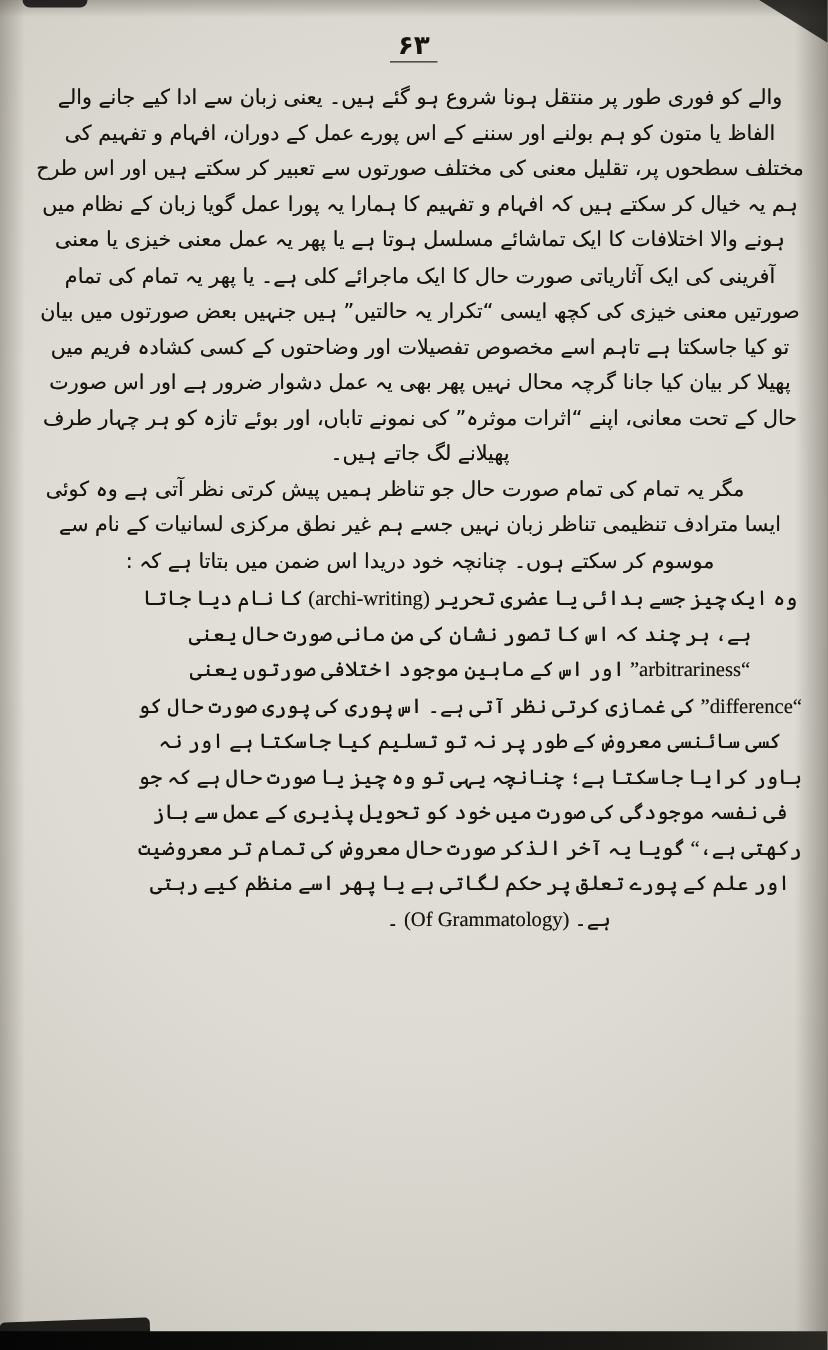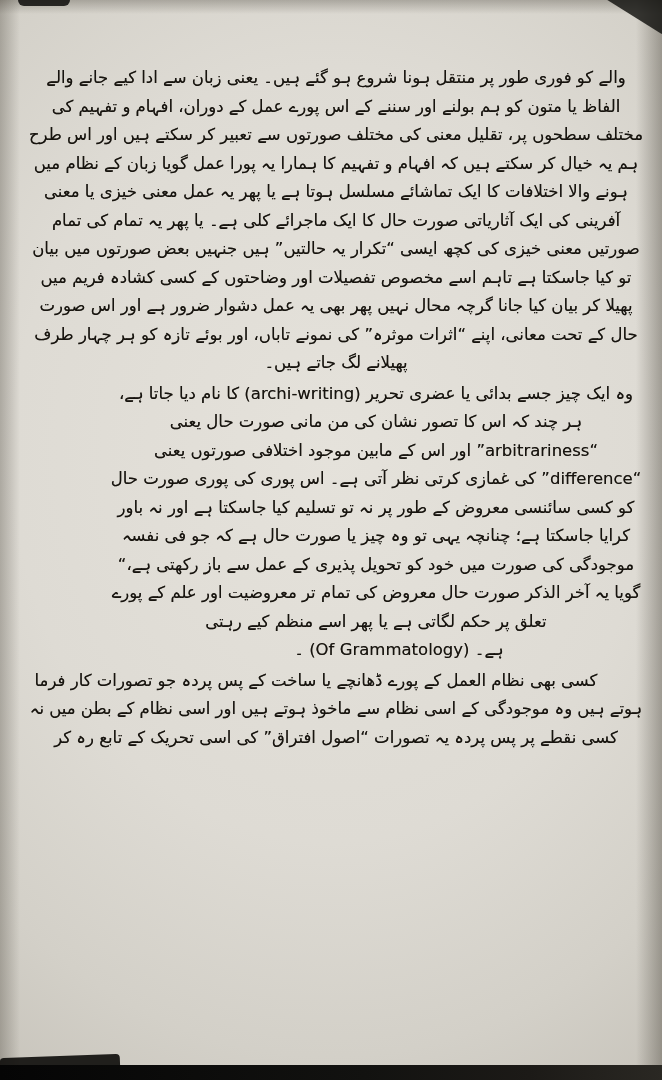--- a/index.html
+++ b/index.html
@@ -78,47 +78,51 @@
     text-align: justify;
     color: #16130e;
     font-size: 16.5px;
     line-height: 28.5px;
     text-shadow: 0 0 0.5px rgba(20,15,5,.55);
   }
   .content p { margin: 0; text-align: center; }
   .para.indent { text-indent: 40px; }
   .quote {
     margin: 2px 4px 2px 84px;
+    font-family: Liberation Serif, serif;
   }
   .quote-end {
     direction: rtl;
     text-align: left;
     padding-left: 46px;
   }
 </style>
 </head>
 <body>
 
 <div class="stage">
   <div class="page">
 
     <div class="edge-shade-top"></div>
     <div class="edge-shade-left"></div>
     <div class="edge-shade-right"></div>
 
     <div class="artifact art-top-left"></div>
     <div class="artifact art-top-right"></div>
 
+    <div class="page-number">
+      <span class="num">۶۳</span>
+    </div>
 
     <div class="content">
       <p class="para">والے کو فوری طور پر منتقل ہونا شروع ہو گئے ہیں۔ یعنی زبان سے ادا کیے جانے والے الفاظ یا متون کو ہم بولنے اور سننے کے اس پورے عمل کے دوران، افہام و تفہیم کی مختلف سطحوں پر، تقلیل معنی کی مختلف صورتوں سے تعبیر کر سکتے ہیں اور اس طرح ہم یہ خیال کر سکتے ہیں کہ افہام و تفہیم کا ہمارا یہ پورا عمل گویا زبان کے نظام میں ہونے والا اختلافات کا ایک تماشائے مسلسل ہوتا ہے یا پھر یہ عمل معنی خیزی یا معنی آفرینی کی ایک آثاریاتی صورت حال کا ایک ماجرائے کلی ہے۔ یا پھر یہ تمام کی تمام صورتیں معنی خیزی کی کچھ ایسی “تکرار یہ حالتیں” ہیں جنہیں بعض صورتوں میں بیان تو کیا جاسکتا ہے تاہم اسے مخصوص تفصیلات اور وضاحتوں کے کسی کشادہ فریم میں پھیلا کر بیان کیا جانا گرچہ محال نہیں پھر بھی یہ عمل دشوار ضرور ہے اور اس صورت حال کے تحت معانی، اپنے “اثرات موثرہ” کی نمونے تاباں، اور بوئے تازہ کو ہر چہار طرف پھیلانے لگ جاتے ہیں۔</p>
+      <p class="para indent">مگر یہ تمام کی تمام صورت حال جو تناظر ہمیں پیش کرتی نظر آتی ہے وہ کوئی ایسا مترادف تنظیمی تناظر زبان نہیں جسے ہم غیر نطق مرکزی لسانیات کے نام سے موسوم کر سکتے ہوں۔ چنانچہ خود دریدا اس ضمن میں بتاتا ہے کہ :</p>
       <div class="quote">
         <p class="para">وہ ایک چیز جسے بدائی یا عضری تحریر (archi-writing) کا نام دیا جاتا ہے، ہر چند کہ اس کا تصور نشان کی من مانی صورت حال یعنی “arbitrariness” اور اس کے مابین موجود اختلافی صورتوں یعنی “difference” کی غمازی کرتی نظر آتی ہے۔ اس پوری کی پوری صورت حال کو کسی سائنسی معروض کے طور پر نہ تو تسلیم کیا جاسکتا ہے اور نہ باور کرایا جاسکتا ہے؛ چنانچہ یہی تو وہ چیز یا صورت حال ہے کہ جو فی نفسہ موجودگی کی صورت میں خود کو تحویل پذیری کے عمل سے باز رکھتی ہے،“ گویا یہ آخر الذکر صورت حال معروض کی تمام تر معروضیت اور علم کے پورے تعلق پر حکم لگاتی ہے یا پھر اسے منظم کیے رہتی</p>
         <p class="quote-end">ہے۔ (Of Grammatology) ۔</p>
       </div>
-      <p class="para indent">کسی بھی نظام العمل کے پورے ڈھانچے یا ساخت کے پس پردہ جو تصورات کار فرما ہوتے ہیں وہ موجودگی کے اسی نظام سے ماخوذ ہوتے ہیں اور اسی نظام کے بطن میں نہ کسی نقطے پر پس پردہ یہ تصورات “اصول افتراق” کی اسی تحریک کے تابع رہ کر</p>
     </div>
 
     <div class="artifact art-bottom-left"></div>
     <div class="artifact art-bottom-bar"></div>
 
   </div>
 </div>
 
 </body></html>

